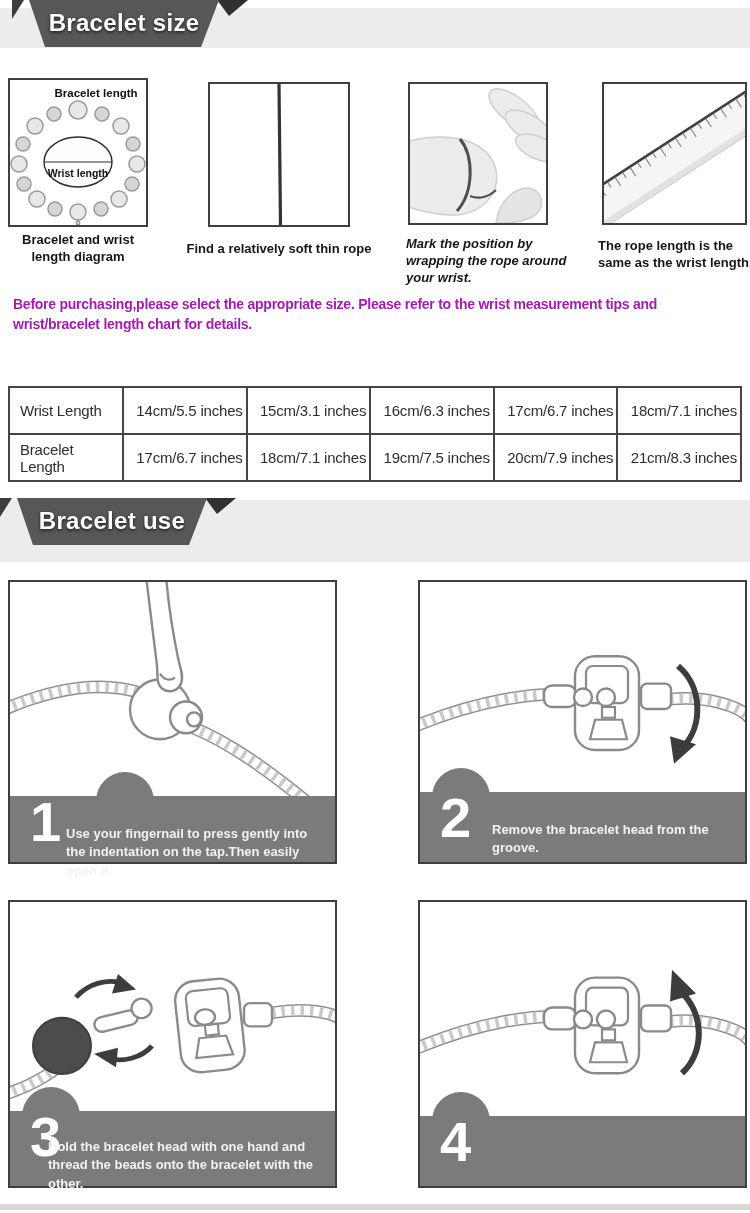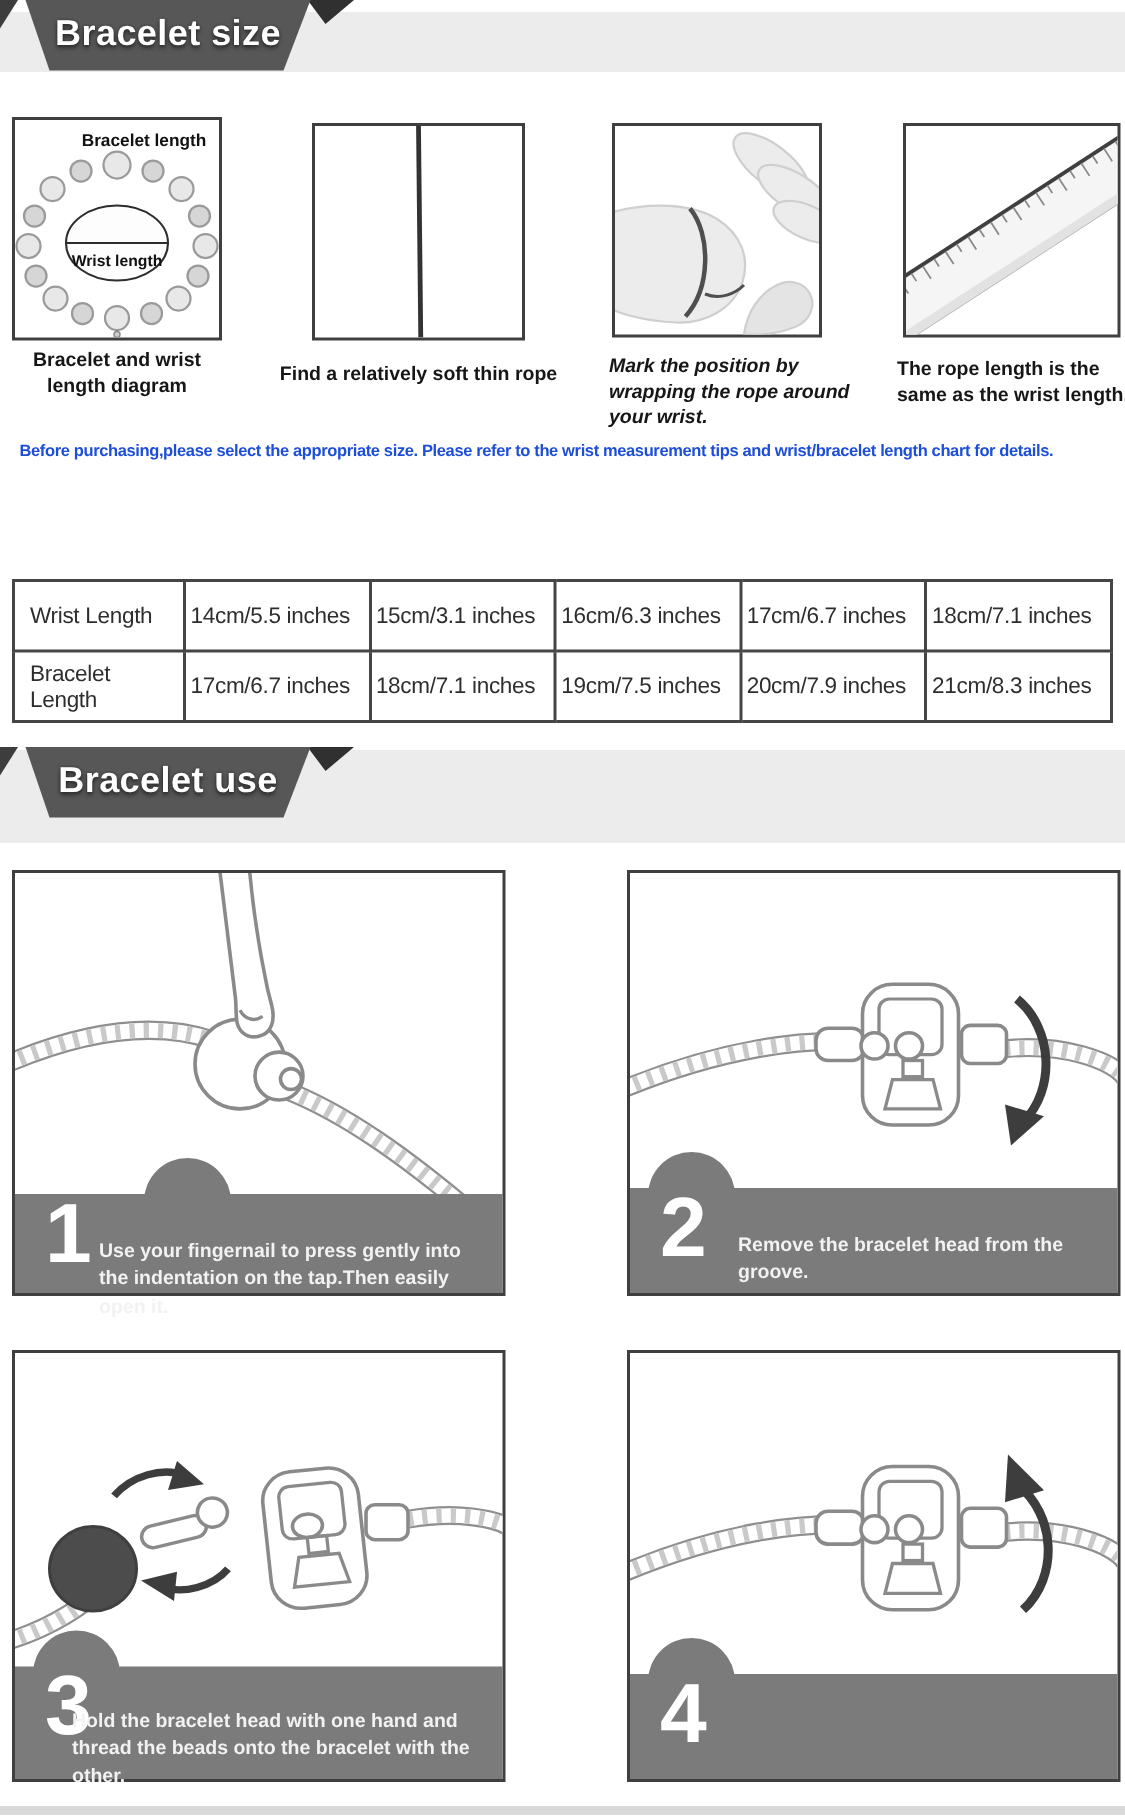--- a/index.html
+++ b/index.html
@@ -9,27 +9,27 @@
   .strip{position:absolute;left:0;width:750px;background:#ececec;}
   .ribbon{position:absolute;left:0;width:240px;height:50px;}
   .ribbon svg{position:absolute;left:0;top:0;}
   .ribbon-label{position:absolute;left:34px;top:0;width:156px;height:46px;display:flex;
         align-items:center;justify-content:center;color:#fff;font-size:24px;font-weight:bold;
         letter-spacing:.3px;text-shadow:0 2px 3px rgba(0,0,0,.5),0 0 2px rgba(0,0,0,.4);}
   
   .gbox{position:absolute;background:#fff;border:2px solid #3f3f3f;box-sizing:border-box;}
   .gcap{position:absolute;font-weight:bold;font-size:13px;color:#161616;line-height:1.3;white-space:pre-line;}
   
-  .intro{position:absolute;left:13px;top:294px;width:730px;font-size:11px;font-weight:bold;
-        line-height:1.45;letter-spacing:-0.25px;color:#1d4ed8;}
+  .intro{position:absolute;left:13px;top:294px;width:730px;font-size:14px;font-weight:bold;
+        line-height:1.45;letter-spacing:-0.25px;color:#a21caf;}
   .note{position:absolute;left:13px;top:353px;font-size:13.5px;font-weight:bold;color:#f25c5c;white-space:nowrap;}
   
   table.size{position:absolute;left:8px;top:386px;border-collapse:collapse;table-layout:fixed;width:734px;}
   table.size td{border:2px solid #454545;height:45px;font-size:15px;color:#2e2e2e;
-        text-align:left;padding:0 3px;letter-spacing:-0.2px;}
+        text-align:right;padding:0 3px;letter-spacing:-0.2px;}
   table.size td.rowhead{text-align:left;padding-left:10px;}
   
   .panel{position:absolute;width:329px;height:284px;border:2px solid #3f3f3f;box-sizing:border-box;
         background:#fff;display:flex;flex-direction:column;}
   .panel-illus{flex:1;position:relative;}
   .panel-illus svg{position:absolute;left:0;top:0;width:100%;height:100%;}
   .panel-band{position:relative;background:#7b7b7b;}
   .hump{position:absolute;top:-24px;width:58px;height:58px;border-radius:50%;background:#7b7b7b;}
   .step-number{position:absolute;left:20px;top:-2px;font-size:56px;line-height:1;font-weight:bold;color:#fff;z-index:2;}
   .step-text{position:relative;z-index:2;padding:9px 14px 0 56px;color:#f2f2f2;font-size:13px;
@@ -48,21 +48,21 @@
   .ar5{fill:none;stroke:#3d3d3d;stroke-width:5;}
   .ah{fill:#3d3d3d;}
   svg text{font-family:"Liberation Sans",sans-serif;}
 </style>
 </head>
 <body>
 
 <div id="page">
 
   <div class="strip" style="top:8px;height:40px;"></div>
-  <div class="ribbon" style="top:0;">
+  <div class="ribbon" style="top:0;margin-left:12px;">
     <svg width="240" height="50" viewBox="0 0 240 50">
       <polygon points="0,0 12,0 0,19" fill="#3d3d3d"></polygon>
       <polygon points="205,0 236,0 217,16" fill="#303030"></polygon>
       <polygon points="17,0 207,0 189,47 33,47" fill="#575757"></polygon>
     </svg>
     <div class="ribbon-label">Bracelet size</div>
   </div>
 
   <div>
 

